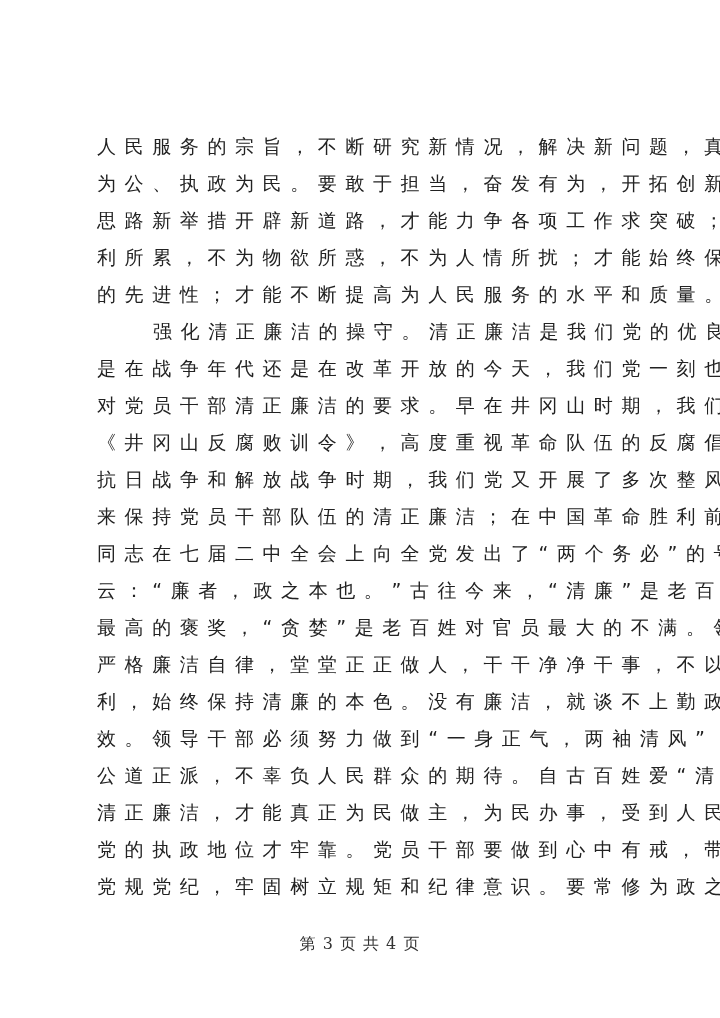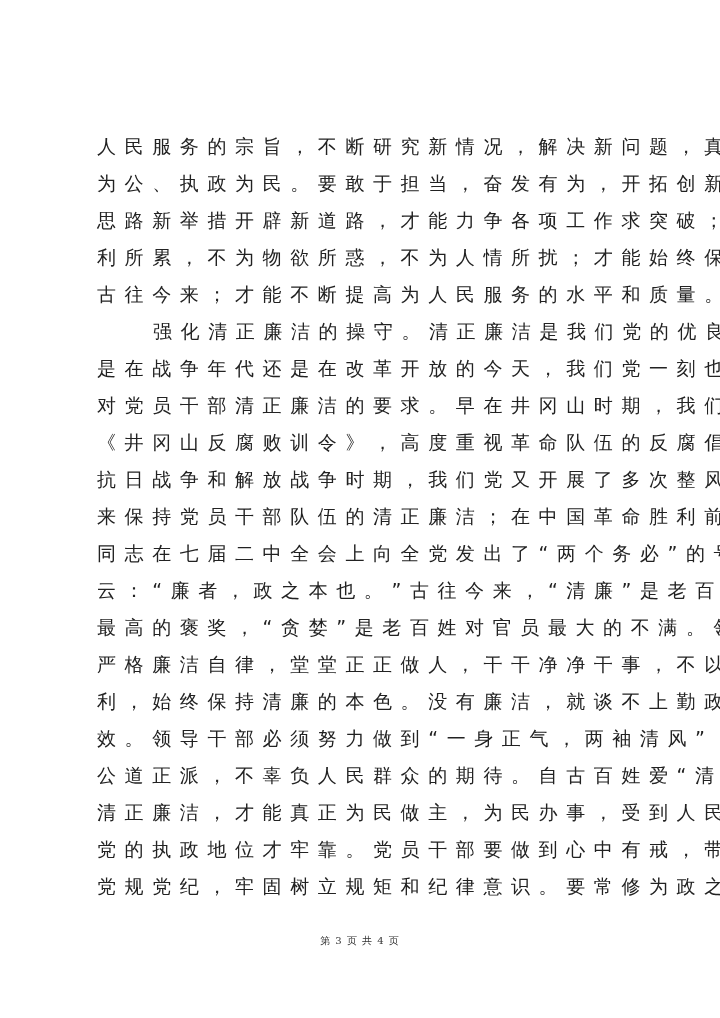--- a/index.html
+++ b/index.html
@@ -4,32 +4,32 @@
 <style>
   html, body { margin: 0; padding: 0; background: #ffffff; }
   body { width: 720px; height: 1018px; position: relative; overflow: hidden;
          font-family: "DejaVu Sans", sans-serif; color: #1a1a1a; }
   .page { position: absolute; left: 0; top: 0; width: 720px; height: 1018px; background: #fff; }
   .body-text { position: absolute; left: 97px; top: 128px; width: 540px; }
   .line { height: 37px; line-height: 37px; font-size: 19px; letter-spacing: 8.6px;
           white-space: nowrap; color: #222; }
   .line.indent { padding-left: 56px; }
   .footer { position: absolute; top: 934px; left: 0; width: 720px; text-align: center;
-            font-family: "DejaVu Serif", serif; font-size: 10px; color: #333; letter-spacing: 1px; }
+            font-family: "DejaVu Serif", serif; font-size: 16px; color: #333; letter-spacing: 1px; }
 </style>
 </head>
 <body>
 
 <div class="page">
   <div class="body-text">
     <div class="line">人民服务的宗旨，不断研究新情况，解决新问题，真正做到立党</div>
     <div class="line">为公、执政为民。要敢于担当，奋发有为，开拓创新。只有用新</div>
     <div class="line">思路新举措开辟新道路，才能力争各项工作求突破；才能不为名</div>
     <div class="line">利所累，不为物欲所惑，不为人情所扰；才能始终保持共产党员</div>
-    <div class="line">古往今来；才能不断提高为人民服务的水平和质量。</div>
+    <div class="line">的先进性；才能不断提高为人民服务的水平和质量。</div>
     <div class="line indent">强化清正廉洁的操守。清正廉洁是我们党的优良传统。无论</div>
     <div class="line">是在战争年代还是在改革开放的今天，我们党一刻也没有放松过</div>
     <div class="line">对党员干部清正廉洁的要求。早在井冈山时期，我们党就制定了</div>
     <div class="line">《井冈山反腐败训令》，高度重视革命队伍的反腐倡廉建设；在</div>
     <div class="line">抗日战争和解放战争时期，我们党又开展了多次整风运动，以此</div>
     <div class="line">来保持党员干部队伍的清正廉洁；在中国革命胜利前夕，毛泽东</div>
     <div class="line">同志在七届二中全会上向全党发出了“两个务必”的号召。古人</div>
     <div class="line">云：“廉者，政之本也。”古往今来，“清廉”是老百姓对官员</div>
     <div class="line">最高的褒奖，“贪婪”是老百姓对官员最大的不满。领导干部要</div>
     <div class="line">严格廉洁自律，堂堂正正做人，干干净净干事，不以公权谋取私</div>

